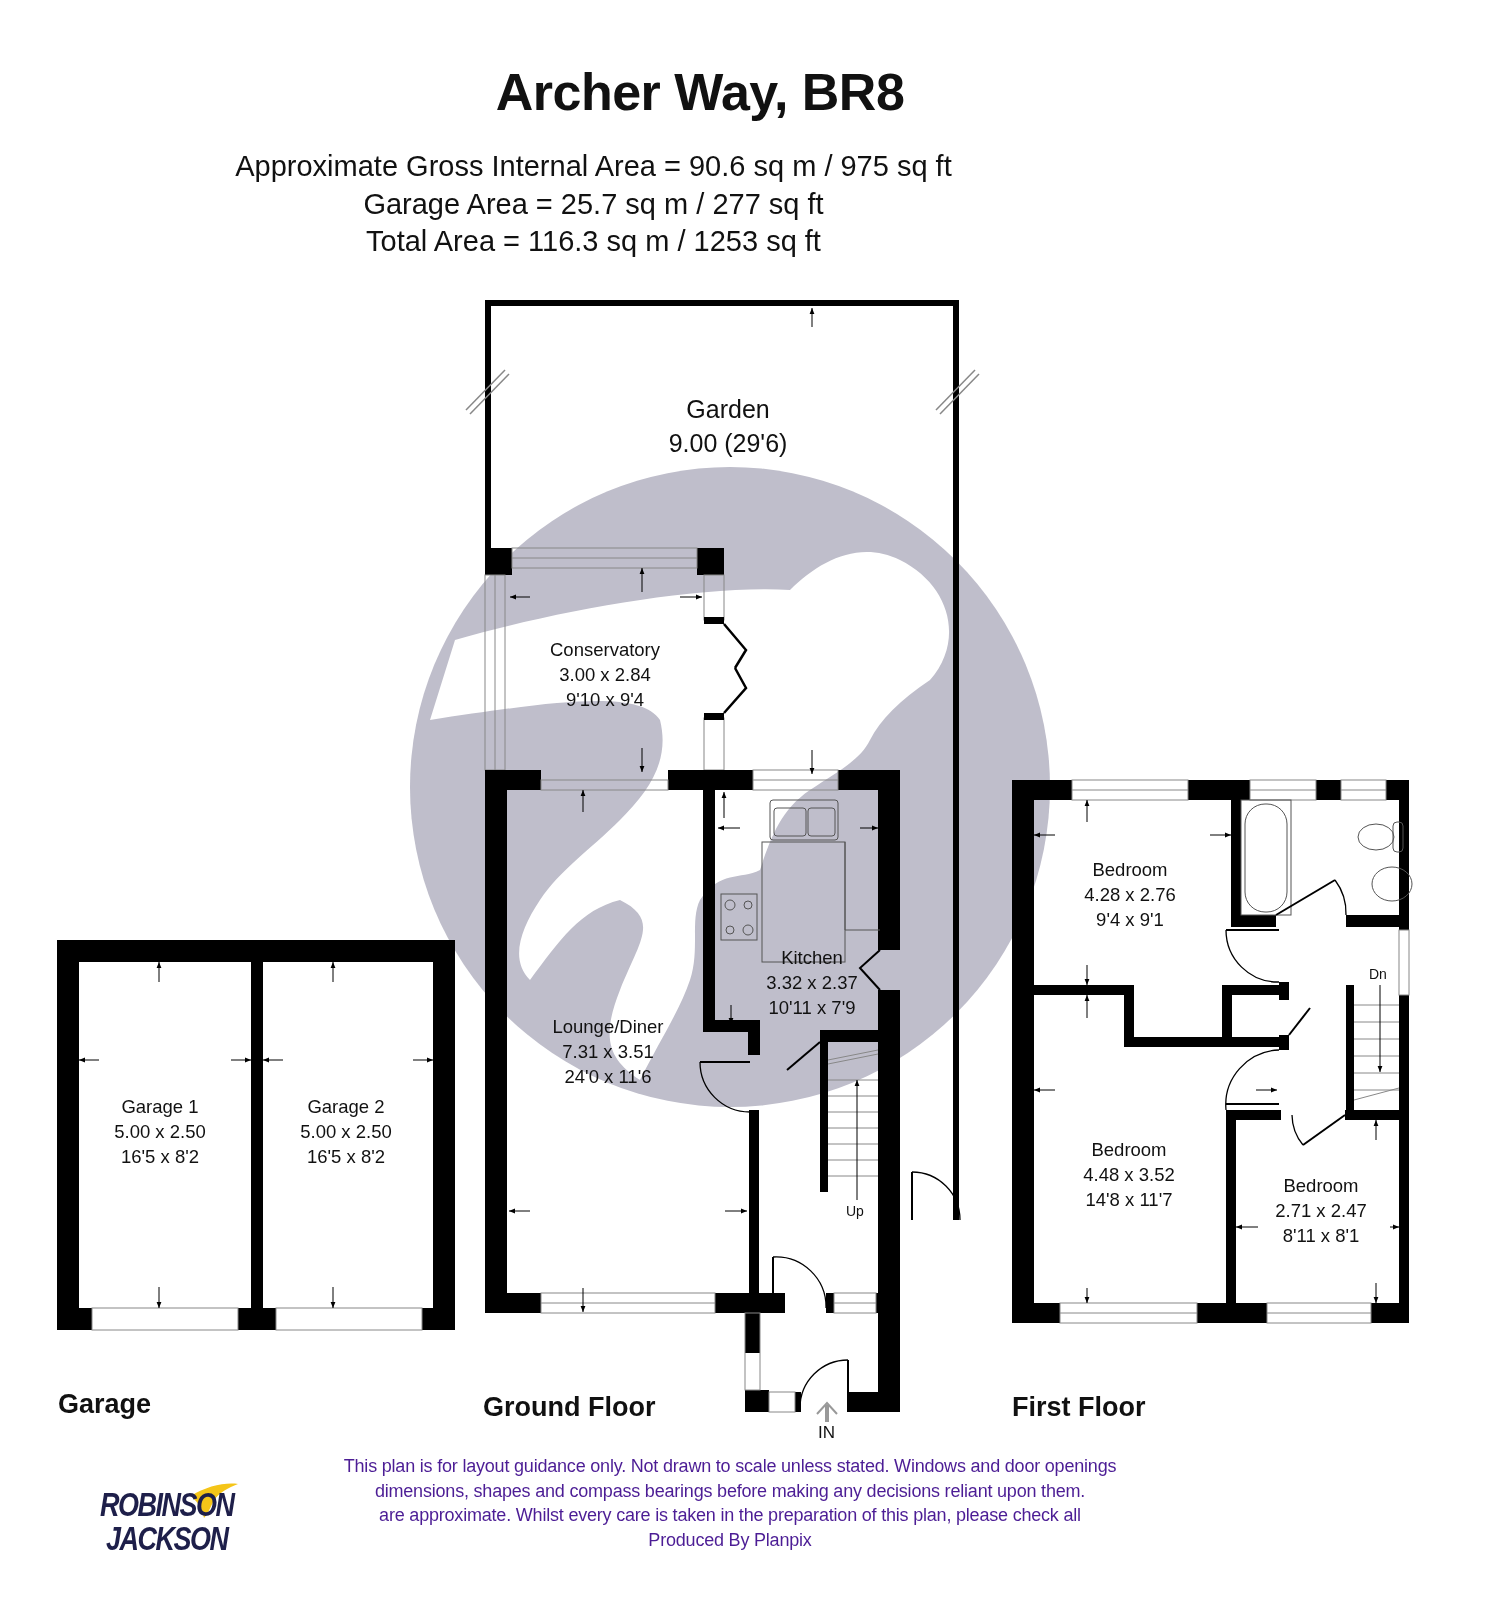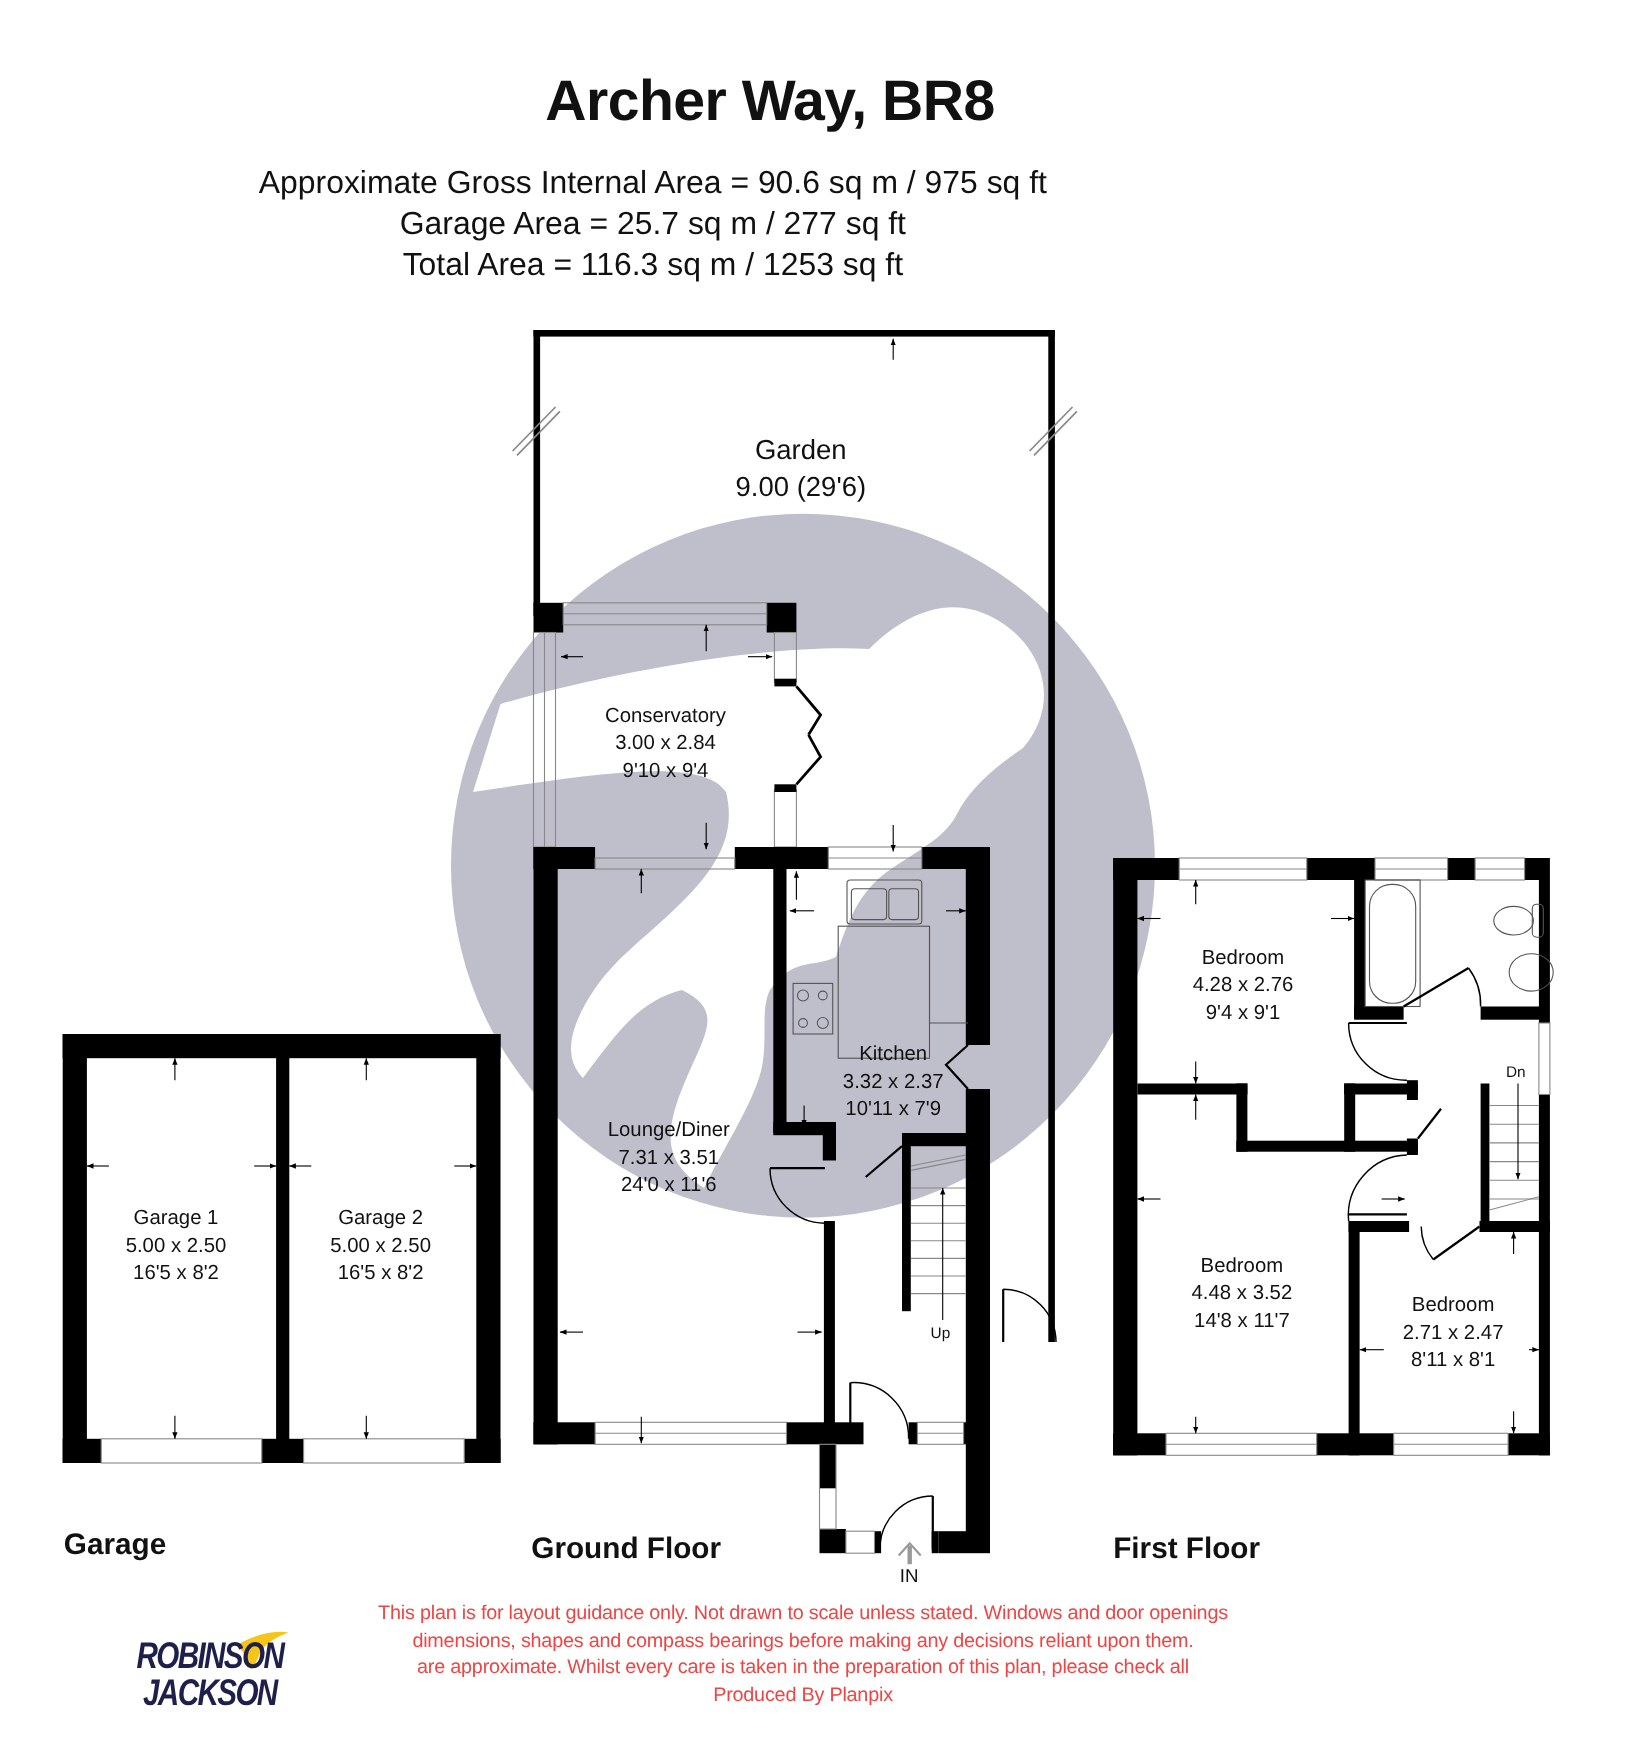--- a/index.html
+++ b/index.html
@@ -4,23 +4,23 @@
 <style>
   html, body { margin: 0; padding: 0; background: #ffffff; }
   body { width: 1491px; height: 1600px; position: relative; overflow: hidden; font-family: "Liberation Sans", sans-serif; color: #111; }
   .title { position: absolute; left: 0; width: 1400px; top: 62px; text-align: center; font-weight: bold; font-size: 52px; letter-spacing: -0.5px; }
   .area-line { position: absolute; left: 0; width: 1187px; text-align: center; font-size: 29px; }
   #plan { position: absolute; left: 0; top: 0; }
   .room-label { position: absolute; text-align: center; font-size: 18.5px; line-height: 25px; white-space: nowrap; transform: translateX(-50%); }
   .room-label span { display: block; }
   .floor-label { position: absolute; font-weight: bold; font-size: 27px; }
   .small-label { position: absolute; font-size: 14px; }
-  .disclaimer { position: absolute; left: 270px; width: 920px; top: 1454px; text-align: center; font-family: "Liberation Sans Narrow", "Liberation Sans", sans-serif; font-size: 18px; line-height: 24.5px; color: #ef4444; letter-spacing: -0.2px; }
+  .disclaimer { position: absolute; left: 270px; width: 920px; top: 1454px; text-align: center; font-family: "Liberation Sans Narrow", "Liberation Sans", sans-serif; font-size: 18px; line-height: 24.5px; color: #4c1d95; letter-spacing: -0.2px; }
   .disclaimer span { display: block; }
-  .logo { position: absolute; left: 96px; top: 1478px; width: 150px; height: 100px; margin-left: 24px; }
+  .logo { position: absolute; left: 96px; top: 1478px; width: 150px; height: 100px; }
   .logo-text { position: absolute; left: 4px; font-family: "Liberation Sans", sans-serif; font-weight: bold; font-style: italic; color: #1e1f4a; font-size: 27px; letter-spacing: -1.5px; transform: scaleY(1.25); transform-origin: left top; }
 </style>
 </head>
 <body>
 
 <div class="title">Archer Way, BR8</div>
 <div class="area-line" style="top:150px">Approximate Gross Internal Area = 90.6 sq m / 975 sq ft</div>
 <div class="area-line" style="top:188px">Garage Area = 25.7 sq m / 277 sq ft</div>
 <div class="area-line" style="top:225px">Total Area = 116.3 sq m / 1253 sq ft</div>
 

